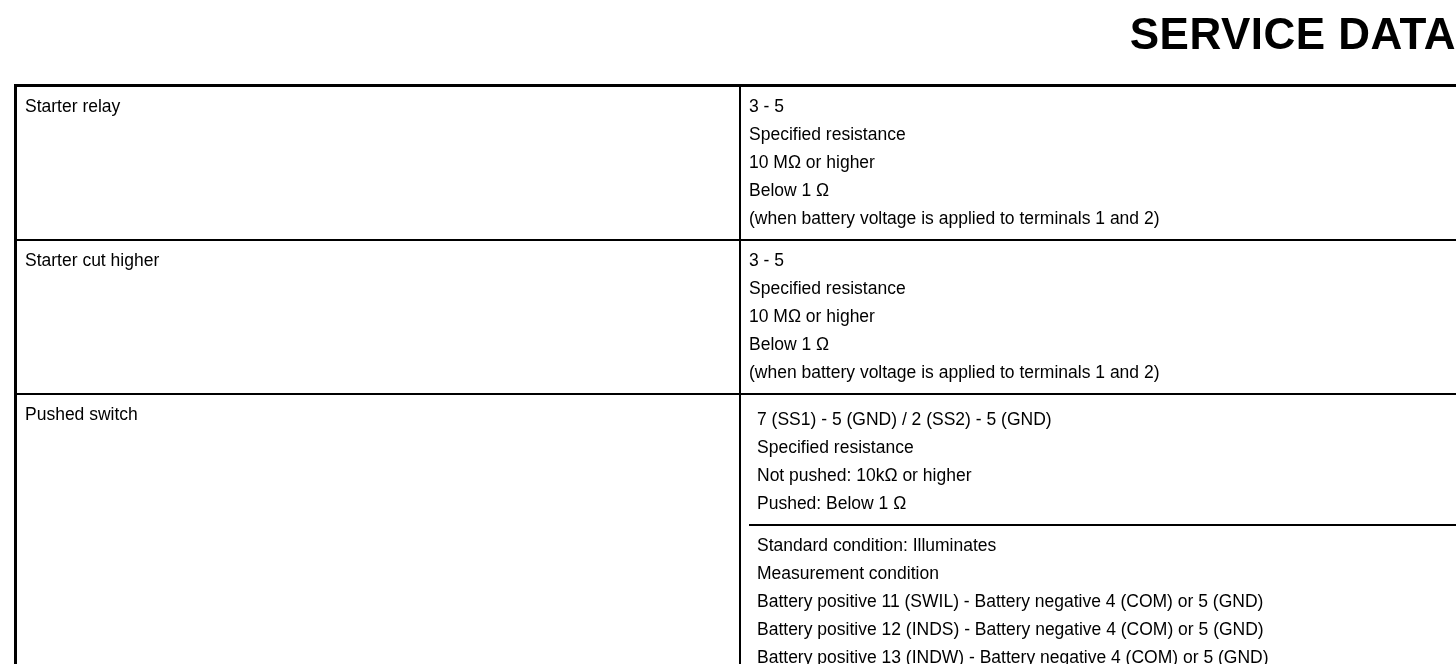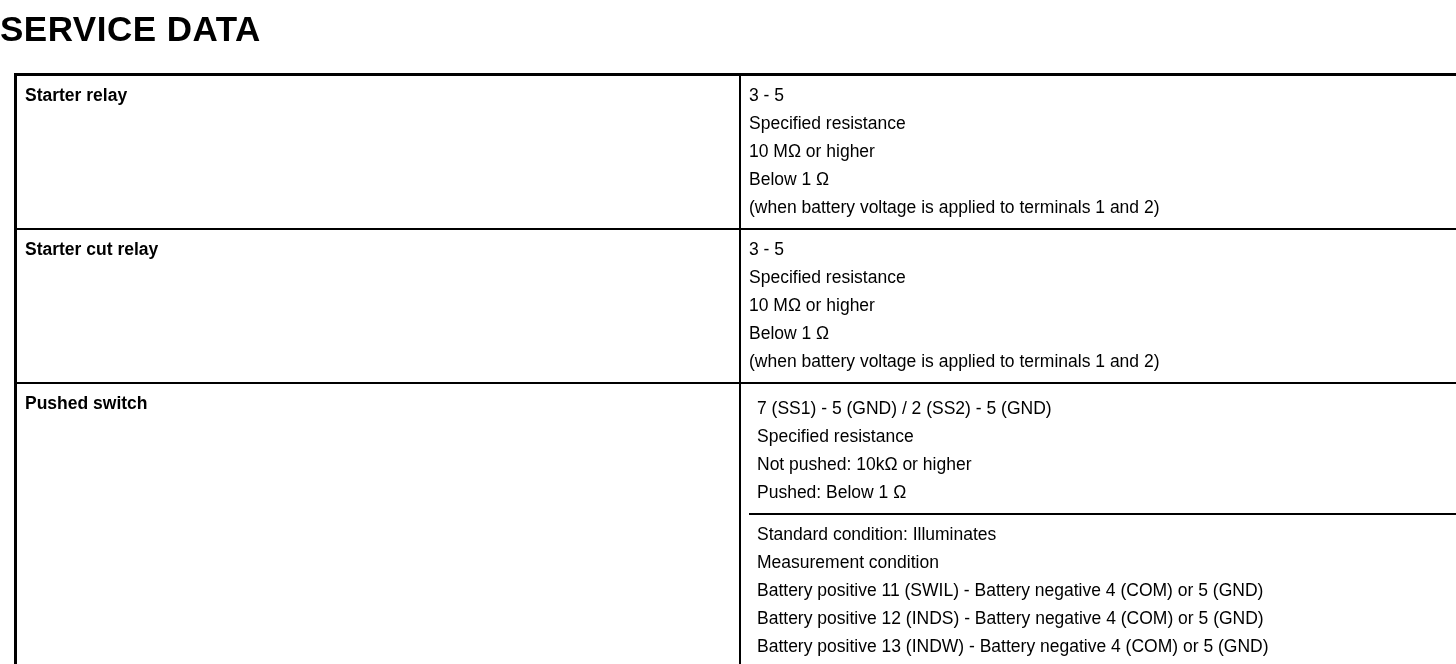--- a/index.html
+++ b/index.html
@@ -14,22 +14,22 @@
     color: #000000;
     overflow: hidden;
   }
   .page {
     position: relative;
     width: 1456px;
     height: 664px;
     box-sizing: border-box;
   }
   .doc-title {
-    text-align: left;
-    font-size: 35px;
+    text-align: right;
+    font-size: 44px;
     font-weight: bold;
     letter-spacing: 0.5px;
     margin: 8px 0 0 0;
     line-height: 1.2;
     font-family: "Liberation Sans", sans-serif;
   }
   .table-wrap {
     margin: 23px 14px 0 14px;
   }
   table.service-table {
@@ -60,21 +60,20 @@
     border: 2px solid #000;
   }
   td.split-cell .subcell {
     padding: 5px 8px 7px 8px;
   }
   td.split-cell .subcell.first {
     border-bottom: 2px solid #000;
   }
   .left-label {
     white-space: nowrap;
-    font-weight: bold;
   }
 </style>
 </head>
 <body>
 
 <div class="page">
 
   <h1 class="doc-title">SERVICE DATA</h1>
 
   <div class="table-wrap">
@@ -88,21 +87,21 @@
             <div>3 - 5</div>
             <div>Specified resistance</div>
             <div>10 MΩ or higher</div>
             <div>Below 1 Ω</div>
             <div>(when battery voltage is applied to terminals 1 and 2)</div>
           </td>
         </tr>
 
         <tr>
           <td class="col-left">
-            <div class="left-label">Starter cut relay</div>
+            <div class="left-label">Starter cut higher</div>
           </td>
           <td class="col-right cell-lines">
             <div>3 - 5</div>
             <div>Specified resistance</div>
             <div>10 MΩ or higher</div>
             <div>Below 1 Ω</div>
             <div>(when battery voltage is applied to terminals 1 and 2)</div>
           </td>
         </tr>
 

